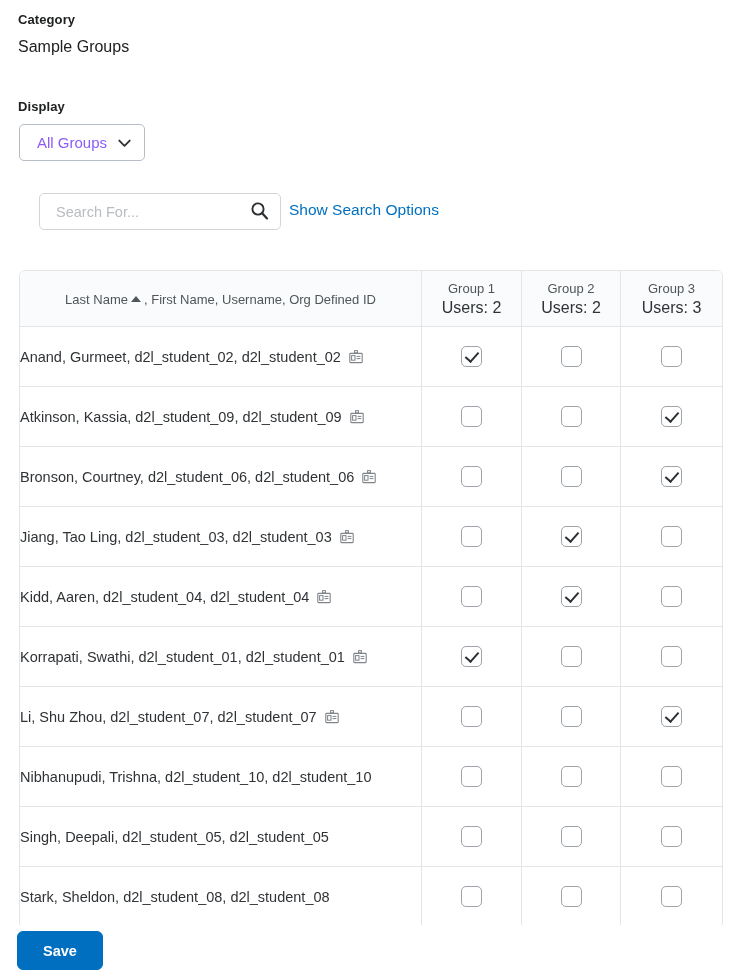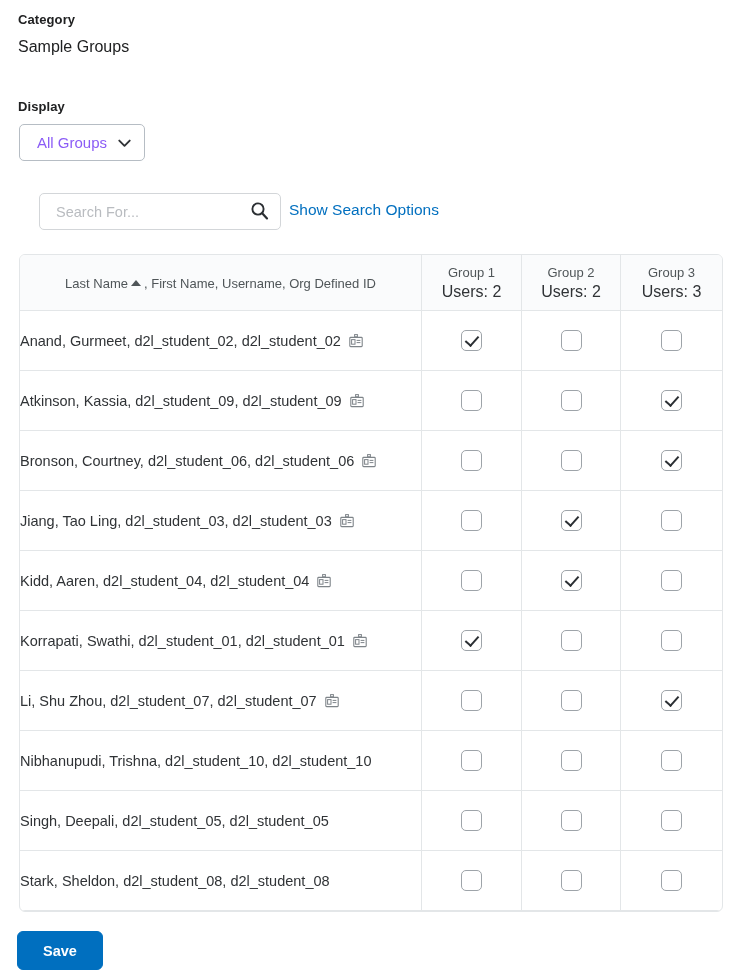--- a/index.html
+++ b/index.html
@@ -64,21 +64,21 @@
     background: none; border: 0; cursor: pointer; padding: 0;
   }
   #show-search-options {
     position: absolute; left: 289px; top: 201px;
     font-size: 15.5px; color: #006fbf; cursor: pointer;
     text-decoration: none;
   }
 
   
   #members-table {
-    position: absolute; left: 19px; top: 254px;
+    position: absolute; left: 19px; top: 270px;
     width: 702px;
     border: 1px solid #e3e6e8;
     border-radius: 6px;
     border-collapse: separate;
     border-spacing: 0;
     background: #fff;
     table-layout: fixed;
     overflow: hidden;
   }
   #members-table th, #members-table td {

